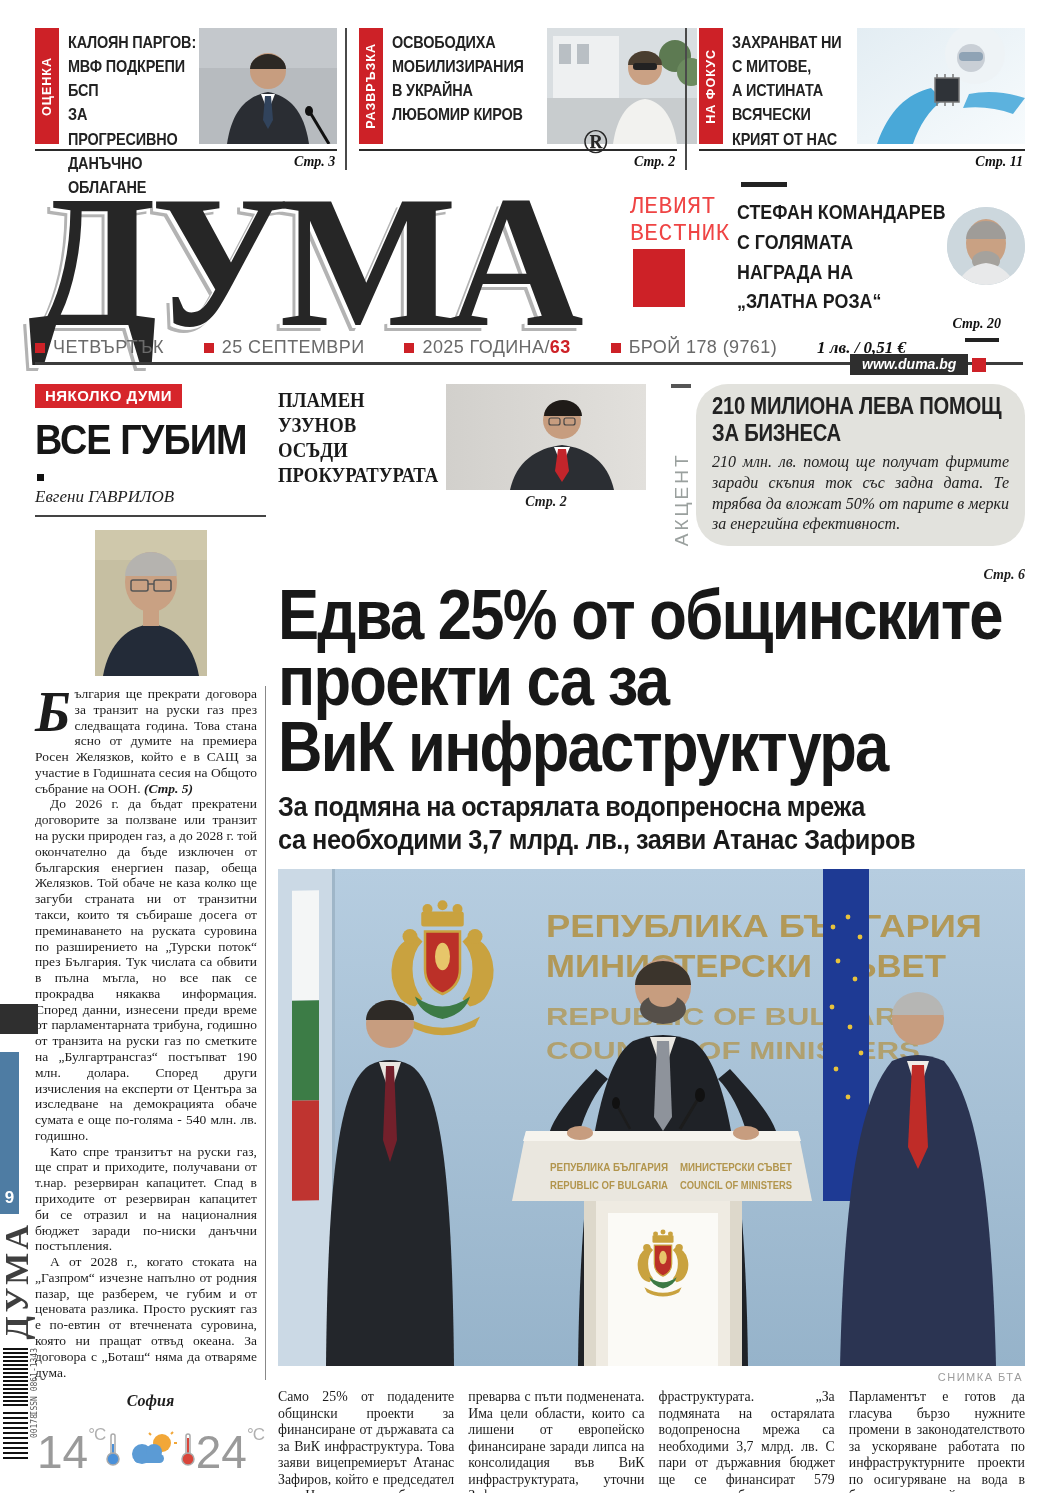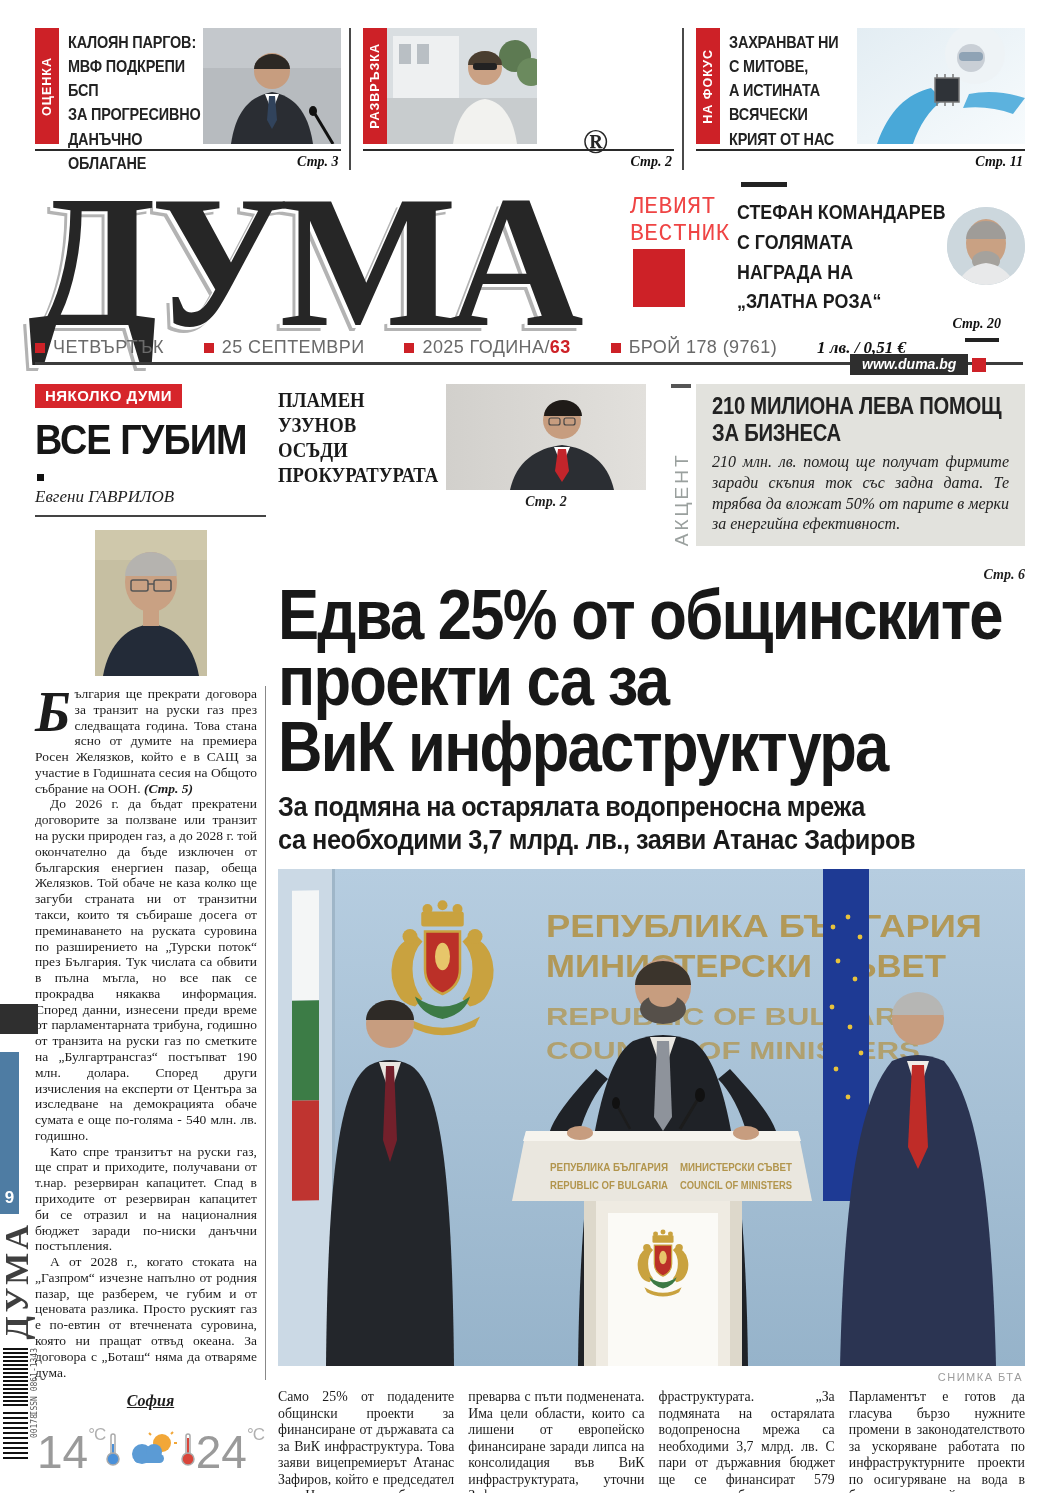--- a/index.html
+++ b/index.html
@@ -60,41 +60,41 @@
   .op-bullet{width:7px;height:7px;background:#111;margin:10px 0 6px 2px;}
   .op-author{font:italic 17px "Liberation Serif",serif;color:#222;}
   .op-rule{height:2px;background:#444;margin-top:8px;}
   .op-photo{width:112px;height:146px;margin:13px auto 10px;}
   .op-body{font-family:"Liberation Serif",serif;font-size:13.5px;line-height:1.17;text-align:justify;
            border-right:1px solid #888;padding-right:8px;color:#1c1c1c;}
   .op-body p{margin:0;}
   .op-body p + p{text-indent:15px;}
   .drop{float:left;font:italic bold 56px/0.78 "Liberation Serif",serif;padding:5px 4px 0 0;}
   .pref{font-style:italic;font-weight:bold;}
-  .op-city{text-align:center;font:italic bold 16px "Liberation Serif",serif;margin-top:12px;text-decoration:underline;}
+  .op-city{text-align:center;font:italic bold 16px "Liberation Serif",serif;margin-top:12px;}
   .op-cond{background:#ecede9;color:#b2b5af;text-align:center;font-size:15px;letter-spacing:2.5px;padding:6px 0;margin-top:8px;}
   .weather-row{display:flex;align-items:center;justify-content:space-between;margin-top:16px;padding:0 2px;}
   .w-num{font-size:46px;color:#9a9a9a;line-height:1;font-weight:normal;}
   .w-deg{font-size:17px;vertical-align:28px;color:#b0b0b0;letter-spacing:-1px;}
 
   
   .main{position:absolute;left:278px;top:384px;width:747px;}
   .row1{display:flex;}
   .uzunov{width:382px;flex:none;}
   .uz-row{display:flex;font-family:Liberation Serif, serif;}
   .uz-title{width:168px;padding-top:4px;flex:none;}
   .uz-title span{font-size:22px;font-weight:bold;line-height:1.13;transform:scaleX(.85);width:118%;color:#1a1a1a;}
   .uz-photo{width:200px;height:106px;overflow:hidden;flex:none;}
   .uz-page{width:200px;margin-left:168px;text-align:center;font:italic bold 14px "Liberation Serif",serif;margin-top:4px;}
   .akcent{flex:1;margin-left:8px;}
   .ak-row{display:flex;}
   .ak-label{width:28px;flex:none;position:relative;display:flex;justify-content:center;}
   .ak-bar{position:absolute;top:0;left:3px;width:20px;height:4px;background:#555;}
   .ak-label span{writing-mode:vertical-rl;transform:rotate(180deg);color:#9aa09e;font-size:19px;letter-spacing:3px;margin-top:10px;}
-  .ak-box{flex:1;background:#e2e2dd;padding:9px 16px 11px;}
+  .ak-box{flex:1;background:#e2e2dd;padding:9px 16px 11px;border-radius:32px;}
   .ak-title span{font-size:23px;font-weight:bold;transform:scaleX(.88);width:113%;color:#222;letter-spacing:-.3px;}
   .ak-text{font:italic 16px/1.3 "Liberation Serif",serif;margin-top:5px;text-align:justify;color:#222;}
   .ak-page{text-align:right;font:italic bold 14px "Liberation Serif",serif;margin-top:21px;}
 
   .headline{height:198px;overflow:visible;}
   .headline span{font-size:70px;font-weight:bold;line-height:.94;letter-spacing:-2px;transform:scaleX(.88);width:849px;color:#181818;}
   .subhead{margin-top:10px;height:66px;}
   .subhead span{font-size:27.5px;font-weight:bold;line-height:1.18;letter-spacing:-.5px;transform:scaleX(.92);width:812px;color:#1a1a1a;}
   .photo{margin-top:12px;width:747px;height:497px;position:relative;overflow:hidden;}
   .photo svg{display:block;}
@@ -149,20 +149,24 @@
       </div>
       <div class="t-rule"></div>
       <div class="t-page">Стр. 3</div>
     </div>
 
     <div class="teaser t2">
       <div class="t-main">
         <div class="t-tag">
             <span>РАЗВРЪЗКА</span>
           </div>
+        <div class="t-title"><span class="cond pre">ОСВОБОДИХА
+МОБИЛИЗИРАНИЯ
+В УКРАЙНА
+ЛЮБОМИР КИРОВ</span></div>
         <div class="t-photo">
           <svg width="150" height="116" viewBox="0 0 150 116">
               <rect width="150" height="116" fill="#d9dee1"></rect>
               <rect x="6" y="8" width="66" height="62" fill="#eef0f1"></rect>
               <rect x="12" y="16" width="12" height="20" fill="#b9bfc4"></rect>
               <rect x="30" y="16" width="12" height="20" fill="#b9bfc4"></rect>
               <rect x="0" y="70" width="150" height="46" fill="#c8ccce"></rect>
               <circle cx="128" cy="28" r="16" fill="#5d7a52"></circle>
               <circle cx="144" cy="44" r="14" fill="#6b8a5e"></circle>
               <circle cx="98" cy="40" r="17" fill="#caa184"></circle>

